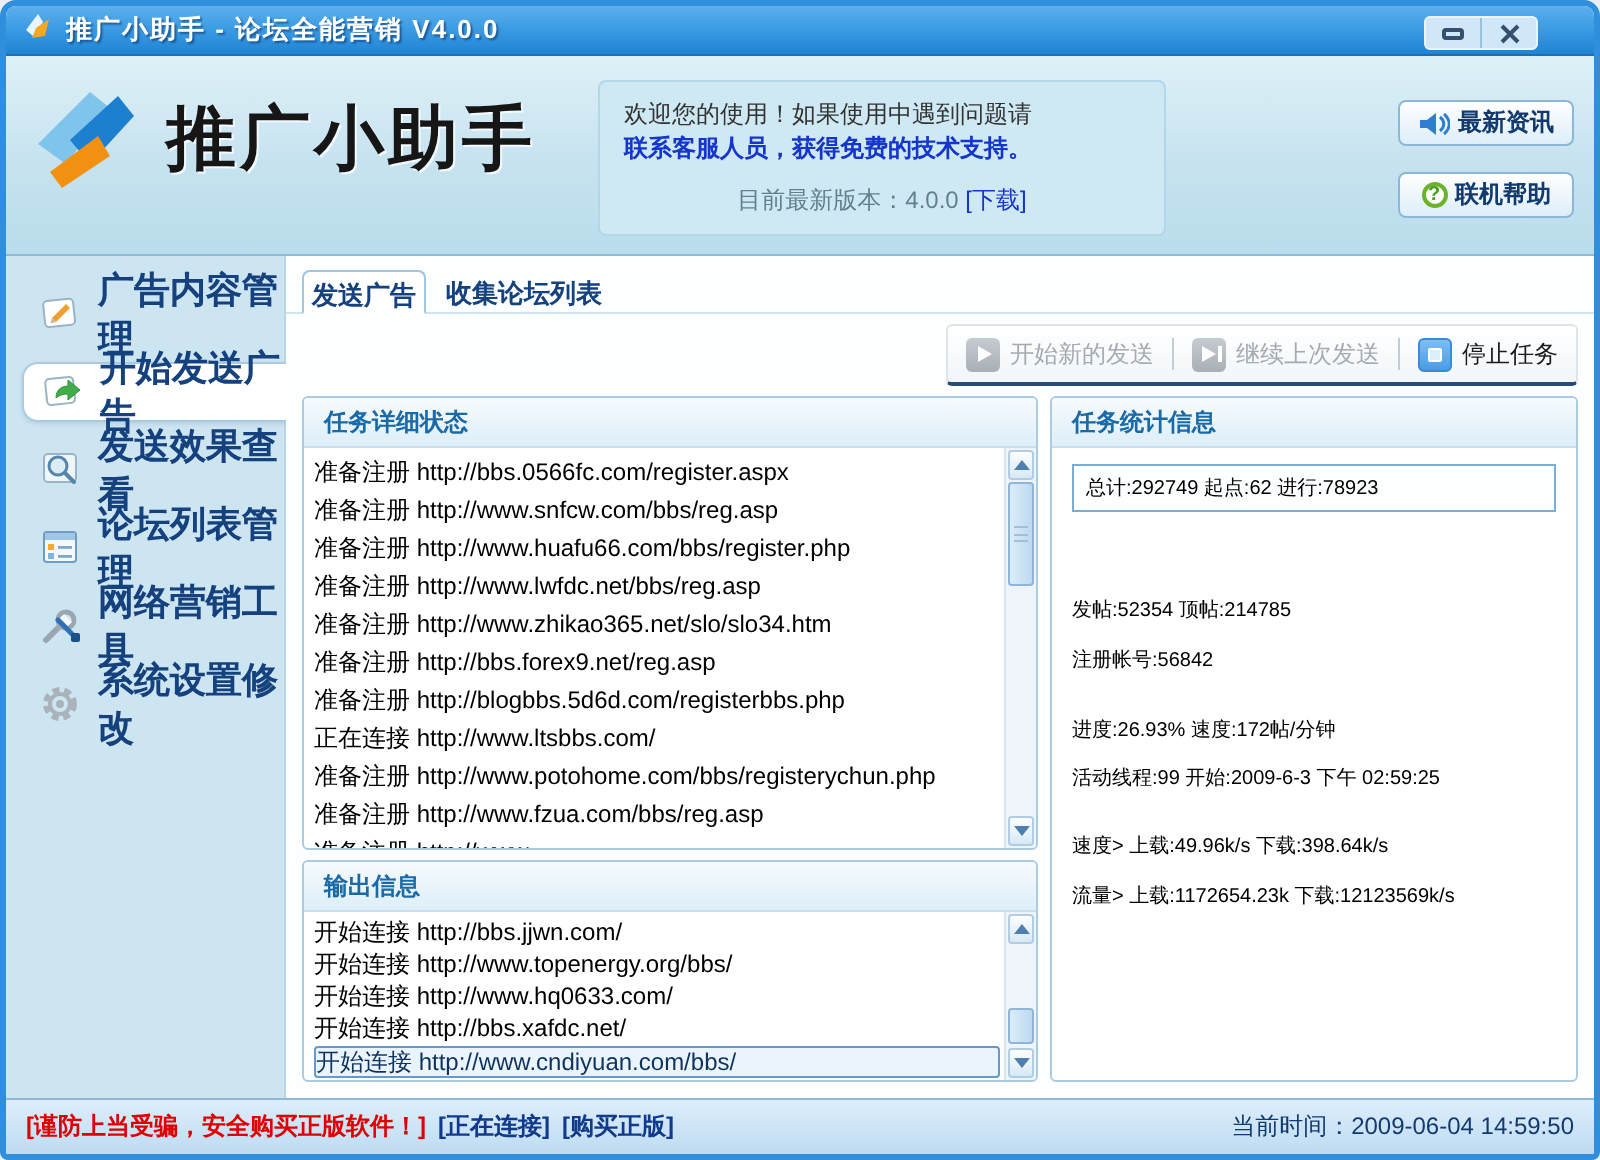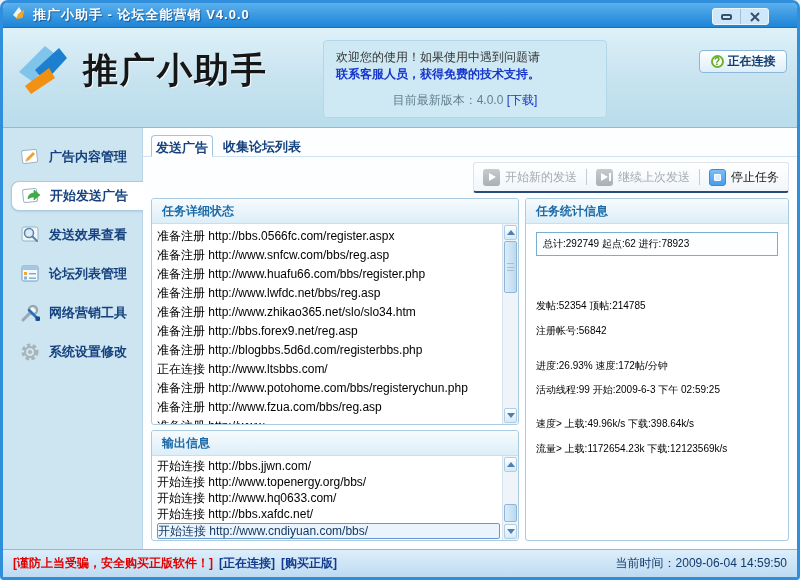--- a/index.html
+++ b/index.html
@@ -20,38 +20,38 @@
   .min-glyph{ width:11px; height:6px; border:2px solid #35506e; border-radius:2px; display:block; }
 
   
   .header{ height:100px; flex:0 0 100px; position:relative;
     background:linear-gradient(180deg,#def1f8 0%,#c6e2ef 55%,#b9ddec 100%);
     border-bottom:1px solid #8fb9d4; }
   .logo{ position:absolute; left:12px; top:14px; display:flex; align-items:center; gap:4px; }
   .logo-title{ font-size:35px; font-weight:900; color:#161616; letter-spacing:2px; line-height:38px;
     text-shadow:1px 1px 0 #f3fafe; }
   .logo-url{ font-size:14px; font-weight:bold; color:#101010; letter-spacing:3px; margin:-4px 0 0 14px; }
-  .welcome{ position:absolute; left:320px; top:12px; width:284px; height:78px;
+  .welcome{ position:absolute; left:296px; top:12px; width:284px; height:78px;
     background:#cfe9f4; border:1px solid #b2d7e8; border-radius:4px; padding:8px 12px; font-size:12px; }
   .w1{ color:#333; line-height:17px; }
   .w2{ color:#1535cc; font-weight:bold; line-height:17px; cursor:pointer; }
   .w3{ color:#63808f; margin-top:9px; text-align:center; }
   .dl{ color:#1535cc; cursor:pointer; }
   .header-btns{ position:absolute; right:10px; top:22px; display:flex; flex-direction:column; gap:13px; }
   .hbtn{ width:88px; height:23px; display:flex; align-items:center; justify-content:center; gap:4px;
     background:linear-gradient(#ffffff,#ddeef9); border:1px solid #8bb8d8; border-radius:4px;
     font-size:12px; font-weight:bold; color:#123a6e; cursor:pointer; }
   .q-icon{ width:13px; height:13px; border-radius:50%; border:2px solid #6cb32c; background:#fff;
     color:#4a9e1e; font-size:10px; font-weight:bold; display:flex; align-items:center; justify-content:center; }
 
   
   .main{ flex:1; display:flex; min-height:0; }
   .sidebar{ width:140px; flex:0 0 140px; background:#cde4f1; border-right:1px solid #b9d6e8; padding-top:14px; }
   .side-item{ height:30px; margin:0 0 9px 8px; display:flex; align-items:center; gap:8px; padding-left:8px;
-    font-size:13px; font-weight:bold; color:#15427e; cursor:pointer; }
+    font-size:18px; font-weight:bold; color:#15427e; cursor:pointer; }
   .side-item.active{ background:#fff; border:1px solid #a9cbe2; border-right:none;
     border-radius:8px 0 0 8px; margin-right:-1px; box-shadow:0 1px 2px rgba(30,70,110,.12); }
   .sicon{ width:22px; height:22px; display:flex; align-items:center; justify-content:center; }
 
   .content{ flex:1; background:#fcfeff; display:flex; flex-direction:column; min-width:0; }
   .tabstrip{ height:29px; flex:0 0 29px; display:flex; gap:6px; padding:7px 0 0 8px; border-bottom:1px solid #cfe3f0; }
   .tab{ font-size:13px; font-weight:bold; color:#15427e; padding:3px 4px 2px; cursor:pointer; }
   .tab.active{ background:#fff; border:1px solid #9fc6e0; border-bottom:1px solid #fff;
     margin-bottom:-1px; border-radius:4px 4px 0 0; }
   .toolbar-row{ flex:0 0 36px; display:flex; justify-content:flex-end; padding:5px 8px 0; }
@@ -154,22 +154,30 @@
     <div class="welcome">
       <div class="w1">欢迎您的使用！如果使用中遇到问题请</div>
       <div class="w2">联系客服人员，获得免费的技术支持。</div>
       <div class="w3">
         <span>目前最新版本：4.0.0 </span><span class="dl">[下载]</span>
       </div>
     </div>
 
     <div class="header-btns">
       <button class="hbtn">
+        <svg width="16" height="14" viewBox="0 0 16 14">
+          <path d="M1 5 h3.5 L9 1.5 v11 L4.5 9 H1 Z" fill="#2e7fd0"></path>
+          <path d="M11 3.5 c2.5 2 2.5 5 0 7" stroke="#2e7fd0" stroke-width="1.5" fill="none"></path>
+          <path d="M13 2 c3.5 3 3.5 7 0 10" stroke="#2e7fd0" stroke-width="1.5" fill="none"></path>
+        </svg>
+        <span>最新资讯</span>
+      </button>
+      <button class="hbtn">
         <span class="q-icon">?</span>
-        <span>正在连接</span>
+        <span>联机帮助</span>
       </button>
     </div>
   </div>
 
   <div class="main">
     <div class="sidebar">
       <div class="side-item">
         <span class="sicon">
           <svg width="22" height="22" viewBox="0 0 22 22">
               <rect x="3" y="4" width="15" height="13" rx="2" fill="#fff" stroke="#9ab4c6" transform="rotate(-6 10 10)"></rect>

